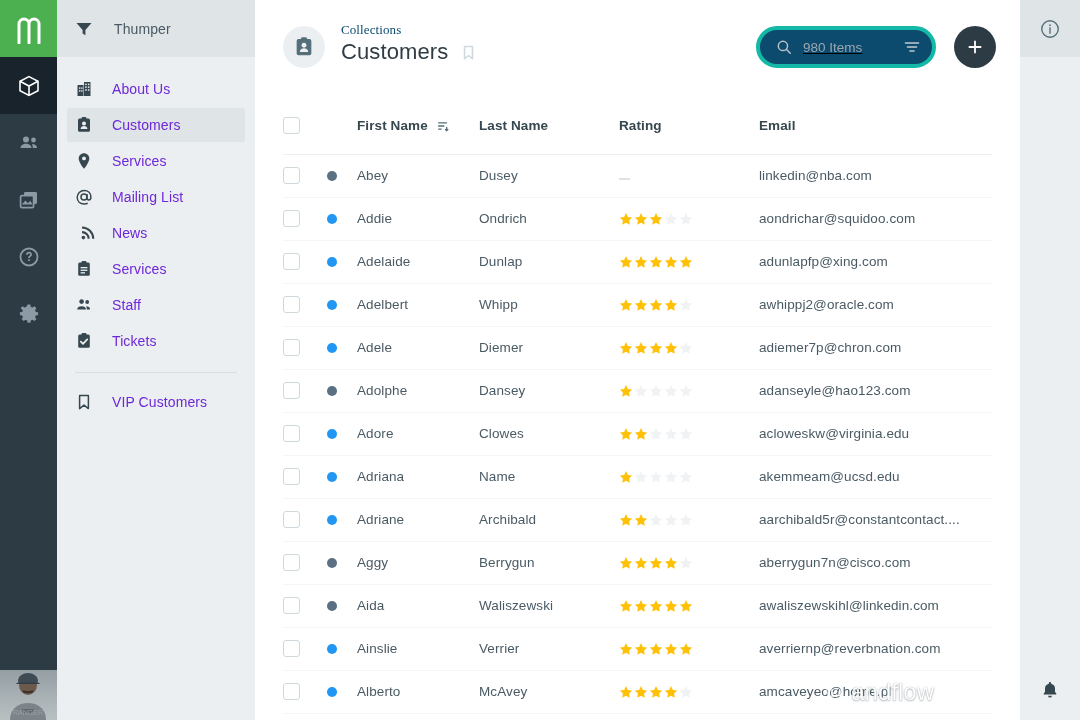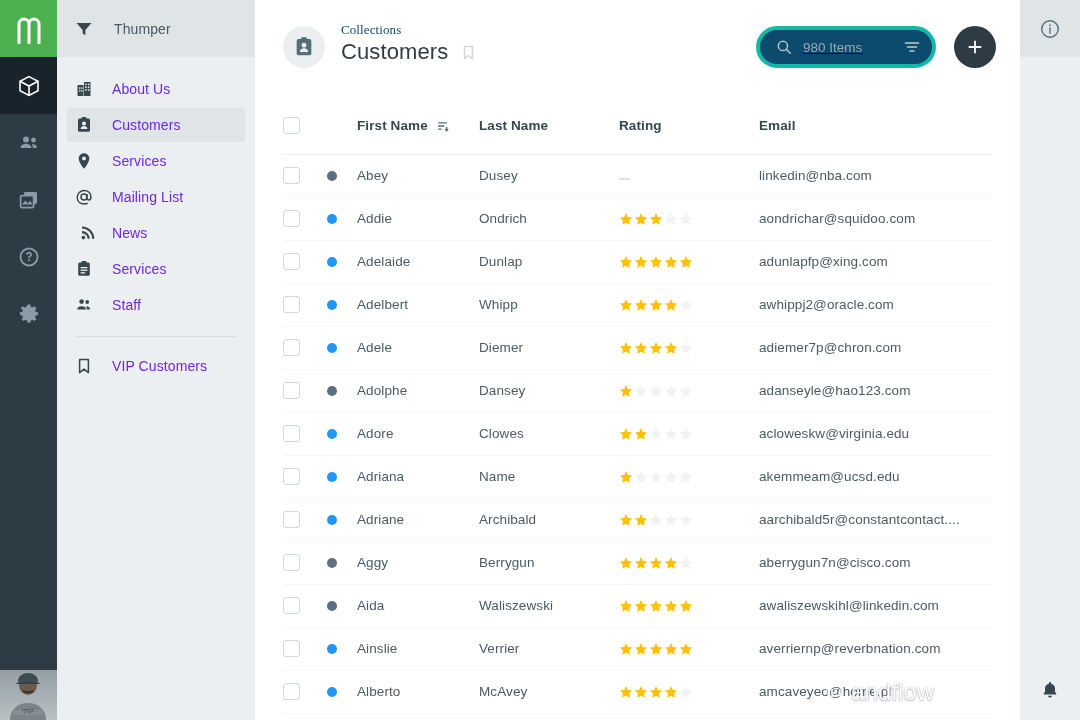--- a/index.html
+++ b/index.html
@@ -353,20 +353,30 @@
           <svg width="18" height="18" viewBox="0 0 18 18" fill="currentColor">
             <circle cx="6.6" cy="5.6" r="2.3"></circle>
               <circle cx="12.2" cy="6" r="1.9"></circle>
             <path d="M2.2 13.4c0-2 1.9-3.2 4.4-3.2s4.4 1.2 4.4 3.2z"></path>
             <path d="M11.2 10.3c2 .1 3.8 1.1 3.8 2.7v.4h-3.2c0-1.2-.2-2.3-.6-3.1z"></path>
           </svg>
         </span>
         <span class="nav-label">Staff</span>
       </div>
 
+      <div class="nav-item">
+        <span class="nav-ico">
+          <svg width="18" height="18" viewBox="0 0 18 18" fill="currentColor">
+            <rect x="3.2" y="2.6" width="11.6" height="13.2" rx="1.5"></rect>
+            <rect x="6.5" y="1" width="5" height="2.8" rx="1.2"></rect>
+            <path d="M5.8 9.6 8 11.8l4.2-4.4" fill="none" stroke="#eceff1" stroke-width="1.7" stroke-linecap="round" stroke-linejoin="round"></path>
+          </svg>
+        </span>
+        <span class="nav-label">Tickets</span>
+      </div>
 
       <div class="nav-sep"></div>
 
       <div class="nav-item">
         <span class="nav-ico">
           <svg width="18" height="18" viewBox="0 0 18 18" fill="none" stroke="currentColor" stroke-width="1.5">
             <path d="M4.6 2.4h8.8v13.2L9 12.1l-4.4 3.5z" stroke-linejoin="round"></path>
           </svg>
         </span>
         <span class="nav-label">VIP Customers</span>

